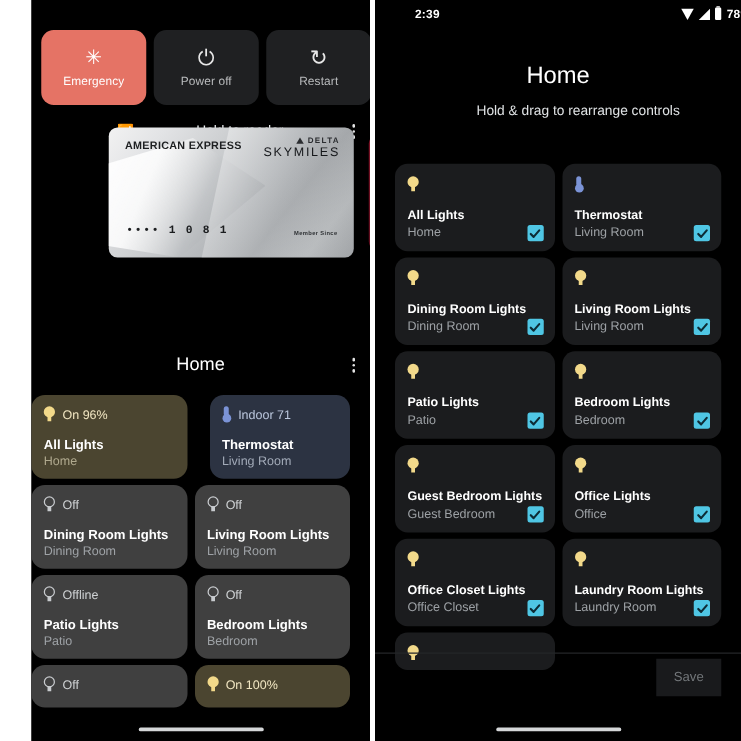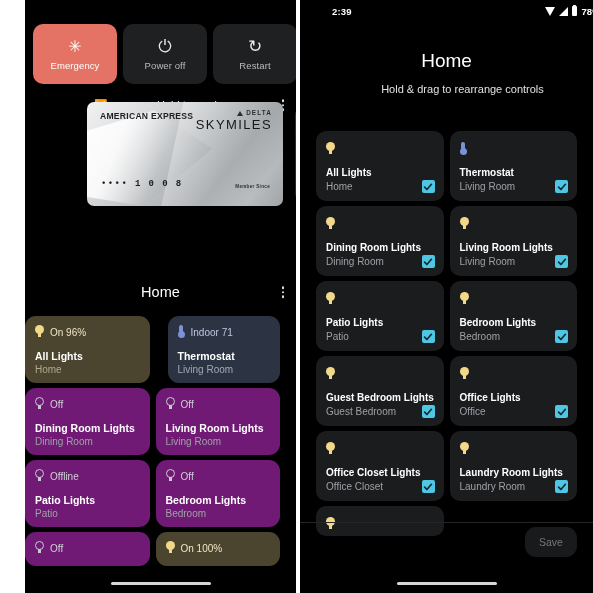--- a/index.html
+++ b/index.html
@@ -90,21 +90,21 @@
   .amex-brand {
     position:absolute; left: 13px; top: 9px; z-index: 3;
     font-size: 8.6px; font-weight: bold; letter-spacing: .25px;
     color: #1d1f21;
   }
   .delta-wrap { position:absolute; right: 11px; top: 7px; z-index: 3; text-align: right; }
   .delta-line { font-size: 6.4px; letter-spacing: 1.1px; color: #2b2d30; font-weight: bold; }
   .delta-tri { display:inline-block; width:0;height:0;
     border-left:3px solid transparent; border-right:3px solid transparent;
     border-bottom:5px solid #2b2d30; margin-right:3px; transform: translateY(1px); }
-  .skymiles { font-size: 13px; letter-spacing: 1.4px; color: #15171a; font-weight: normal; margin-top: 1px; }
+  .skymiles { font-size: 10px; letter-spacing: 1.4px; color: #15171a; font-weight: normal; margin-top: 1px; }
   .card-num {
     position:absolute; left: 14px; bottom: 17px; z-index: 3;
     font-size: 9px; letter-spacing: 1.4px; color: #1b1d1f; font-weight: bold;
     font-family: "Liberation Mono", monospace;
   }
   .card-member {
     position:absolute; right: 13px; bottom: 17px; z-index: 3;
     font-size: 4.6px; letter-spacing: .3px; color: #2e3134; font-weight: bold;
   }
   .card-red {
@@ -123,21 +123,21 @@
 
   
   .l-grid {
     position: absolute; top: 316px; left: 0;
     width: 255px;
     display: grid; grid-template-columns: 1fr 1fr;
     gap: 5px 6px;
   }
   .l-tile {
     height: 67px; border-radius: 11px;
-    background: #701a75;
+    background: #404040;
     padding: 9px 10px 8px 10px;
     position: relative; overflow: hidden;
   }
   .l-tile.on-yellow { background: #4b4530; }
   .l-tile.on-blue   { background: #2c3342; margin-left: 12px; }
   .l-tile.short     { height: 34px; }
   .l-status { display: flex; align-items: center; gap: 6px; }
   .l-status .sico { font-size: 11px; line-height: 11px; }
   .l-status .stxt { font-size: 10px; color: #cfd2d4; }
   .l-tile.on-yellow .l-status .stxt { color: #f1e6c2; }
@@ -260,21 +260,21 @@
     background: #4fc6e4;
     display: flex; align-items: center; justify-content: center;
   }
   .r-check svg { display:block; }
 
   .save-bar {
     position: absolute; left: 0; bottom: 22px; width: 293px; height: 48px;
   }
   .save-btn {
     position: absolute; right: 16px; top: 4px;
-    width: 52px; height: 30px; border-radius: 11px;
+    width: 52px; height: 30px; border-radius: 0;
     background: #191a1c;
     display: flex; align-items: center; justify-content: center;
     font-size: 10.5px; color: #73777a;
   }
   .divider-line {
     position: absolute; left: 0; bottom: 70px; width: 293px; height: 1px;
     background: #242628;
   }
 </style>
 </head>
@@ -311,21 +311,21 @@
         </div>
     </div>
 
     <div class="cards-wrap">
       <div class="card-amex">
         <div class="amex-brand">AMERICAN EXPRESS</div>
         <div class="delta-wrap">
           <div class="delta-line"><span class="delta-tri"></span><span>DELTA</span></div>
           <div class="skymiles">SKYMILES</div>
         </div>
-        <div class="card-num">•••• 1 0 0 8</div>
+        <div class="card-num">•••• 1 0 8 1</div>
         <div class="card-member">Member Since</div>
       </div>
       <div class="card-red">
         
       </div>
     </div>
 
     <div class="home-head">
       <div class="htitle">Home</div>
       <div class="kebab">

